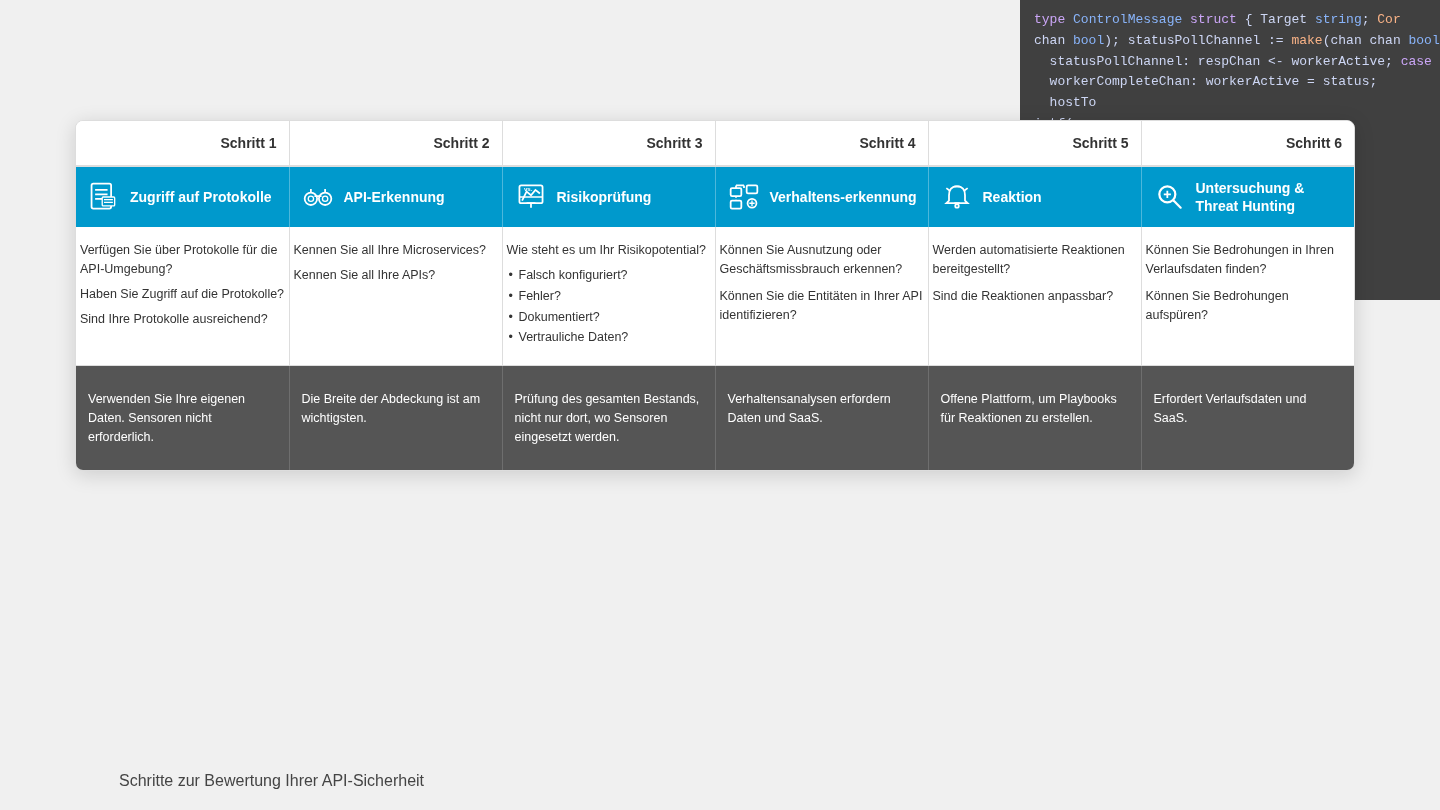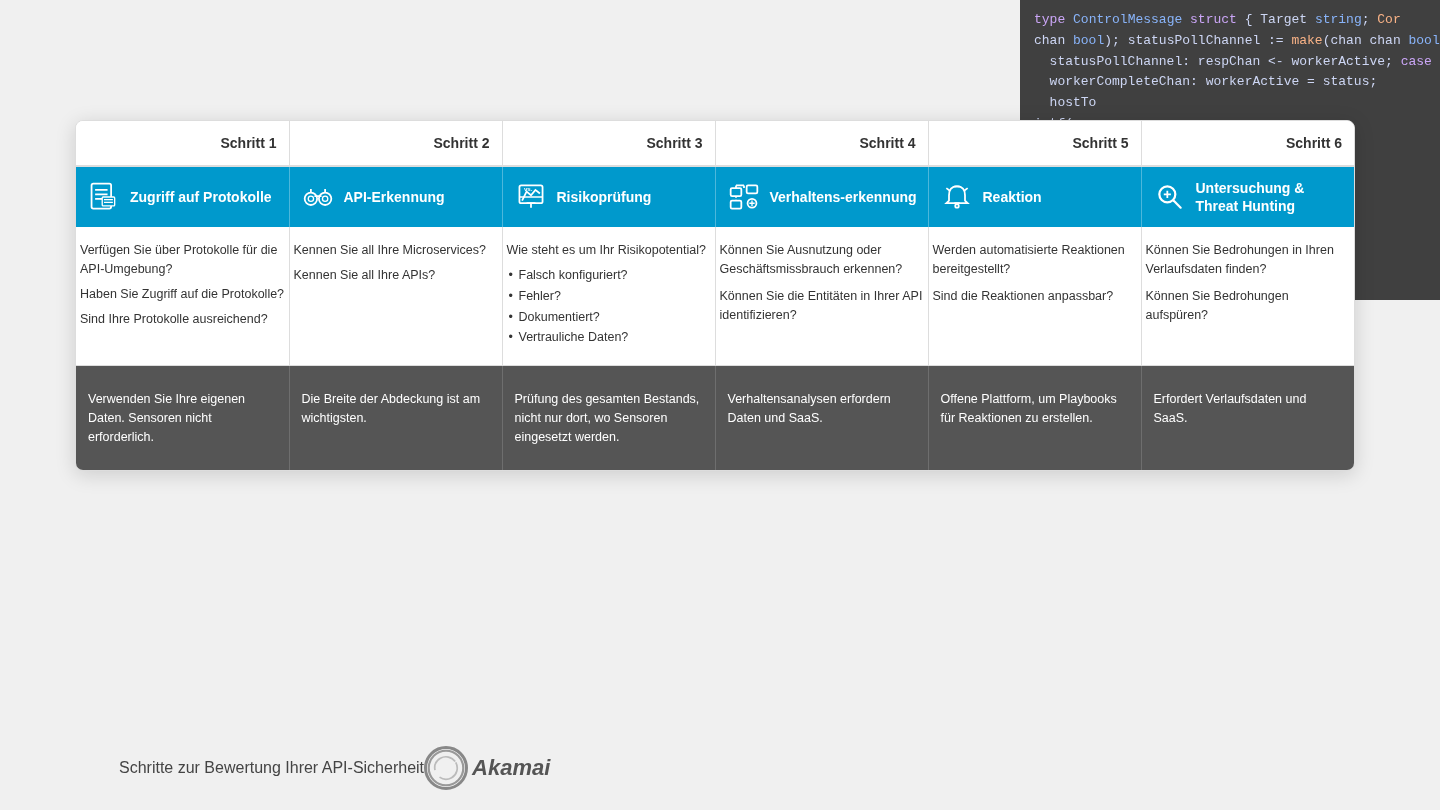--- a/index.html
+++ b/index.html
@@ -399,22 +399,13 @@
             <td>Erfordert Verlaufsdaten und SaaS.</td>
           </tr>
         </tbody>
       </table>
     </div>
   </div>
 </div>
 
 <div class="footer">
   <div class="footer-title">Schritte zur Bewertung Ihrer API-Sicherheit</div>
-  <div class="akamai-logo">
-    <div class="akamai-circle">
-      <svg width="44" height="44" viewBox="0 0 44 44" fill="none" xmlns="http://www.w3.org/2000/svg">
-        <circle cx="22" cy="22" r="20" stroke="#999" stroke-width="2.5" fill="none"></circle>
-        <ellipse cx="22" cy="22" rx="13" ry="13" stroke="#bbb" stroke-width="2" stroke-dasharray="35 10" fill="none" transform="rotate(-30 22 22)"></ellipse>
-      </svg>
-    </div>
-    <div class="akamai-text">Akamai</div>
-  </div>
 </div>
 
 </body></html>

